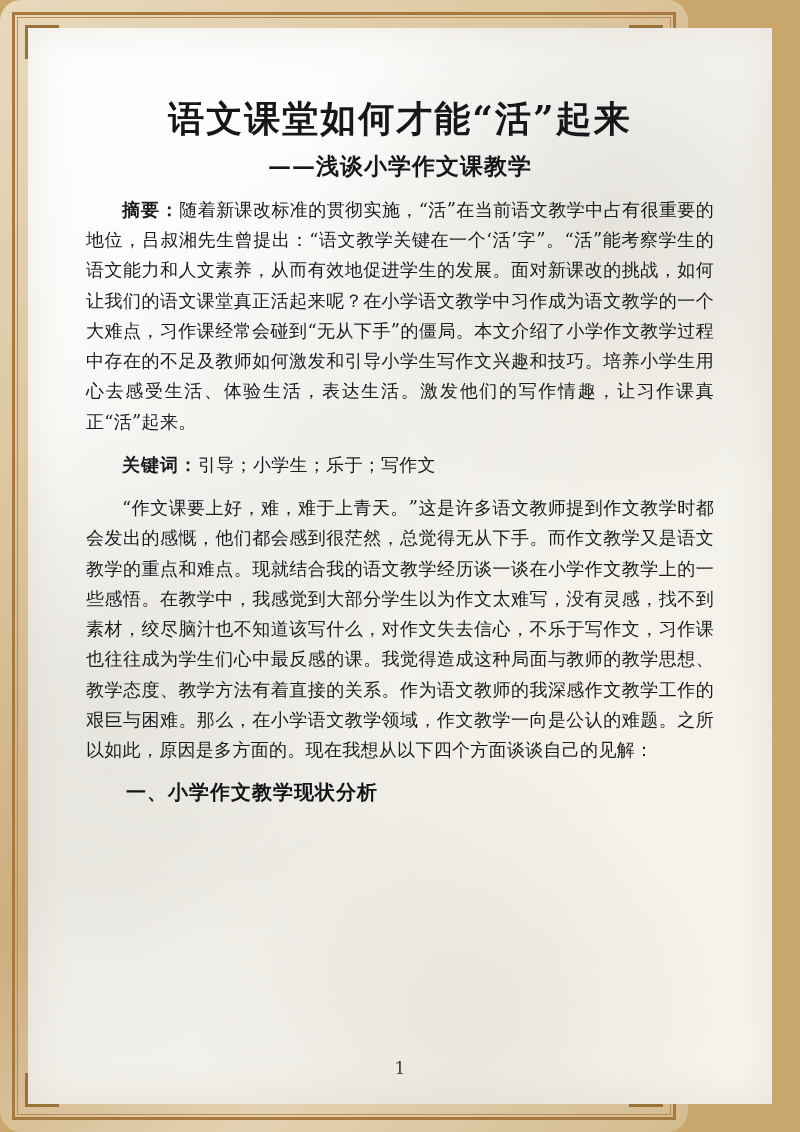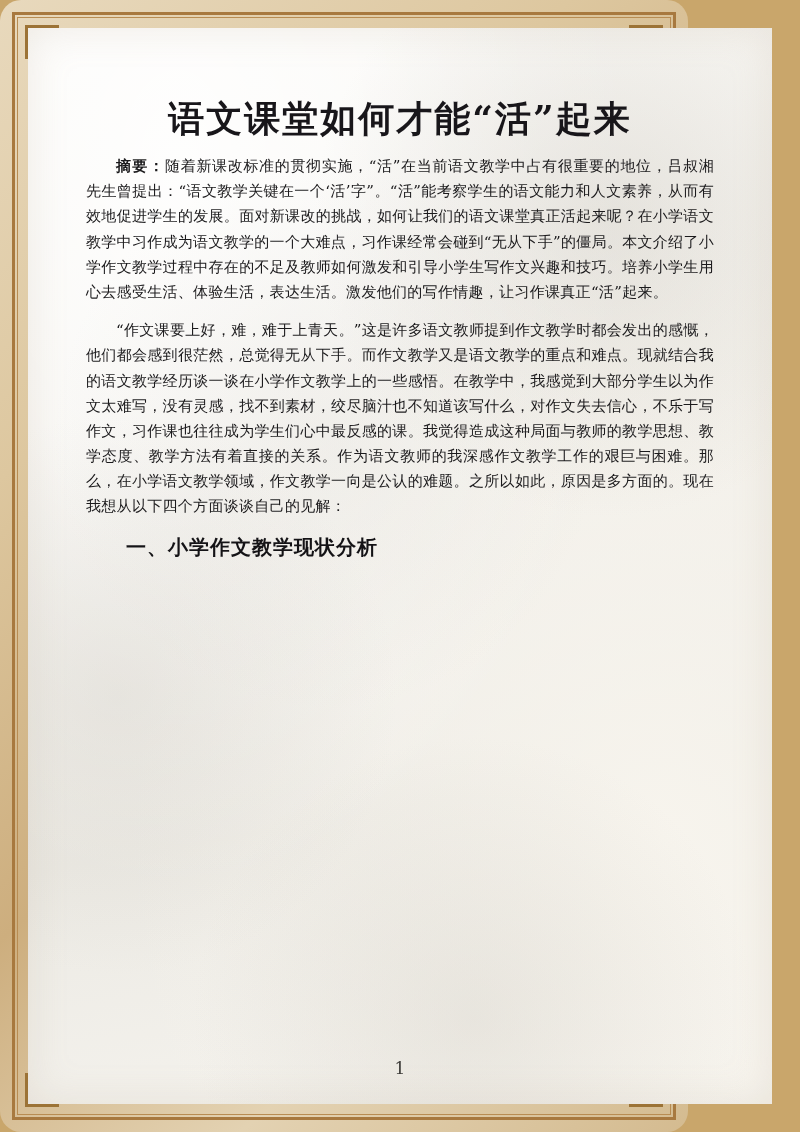--- a/index.html
+++ b/index.html
@@ -100,21 +100,21 @@
   .doc-subtitle {
     text-align: center;
     font-size: 23px;
     font-weight: bold;
     color: #18161a;
     margin: 10px 0 0 0;
     letter-spacing: 1px;
   }
 
   .para {
-    font-size: 15px;
+    font-size: 18px;
     line-height: 1.68;
     color: #1b1a1c;
     text-align: justify;
     margin: 13px 0 0 0;
     letter-spacing: 0.3px;
   }
   .para.indent { text-indent: 2em; }
   .lead {
     font-weight: bold;
     letter-spacing: 1px;
@@ -185,23 +185,25 @@
         <path d="M18 18 H25 V25 H18 Z"></path>
       </g>
     </svg>
   </div>
 
   <div class="paper">
     <div class="content">
 
       <h1 class="doc-title">语文课堂如何才能“活”起来</h1>
 
+      <h2 class="doc-subtitle">——浅谈小学作文课教学</h2>
 
       <p class="para indent"><span class="lead">摘要：</span><span>随着新课改标准的贯彻实施，“活”在当前语文教学中占有很重要的地位，吕叔湘先生曾提出：“语文教学关键在一个‘活’字”。“活”能考察学生的语文能力和人文素养，从而有效地促进学生的发展。面对新课改的挑战，如何让我们的语文课堂真正活起来呢？在小学语文教学中习作成为语文教学的一个大难点，习作课经常会碰到“无从下手”的僵局。本文介绍了小学作文教学过程中存在的不足及教师如何激发和引导小学生写作文兴趣和技巧。培养小学生用心去感受生活、体验生活，表达生活。激发他们的写作情趣，让习作课真正“活”起来。</span></p>
 
+      <p class="para indent"><span class="lead">关键词：</span><span>引导；小学生；乐于；写作文</span></p>
 
       <p class="para indent">“作文课要上好，难，难于上青天。”这是许多语文教师提到作文教学时都会发出的感慨，他们都会感到很茫然，总觉得无从下手。而作文教学又是语文教学的重点和难点。现就结合我的语文教学经历谈一谈在小学作文教学上的一些感悟。在教学中，我感觉到大部分学生以为作文太难写，没有灵感，找不到素材，绞尽脑汁也不知道该写什么，对作文失去信心，不乐于写作文，习作课也往往成为学生们心中最反感的课。我觉得造成这种局面与教师的教学思想、教学态度、教学方法有着直接的关系。作为语文教师的我深感作文教学工作的艰巨与困难。那么，在小学语文教学领域，作文教学一向是公认的难题。之所以如此，原因是多方面的。现在我想从以下四个方面谈谈自己的见解：</p>
 
       <p class="section-head">一、小学作文教学现状分析</p>
 
     </div>
 
     <div class="page-number">1</div>
   </div>
 

